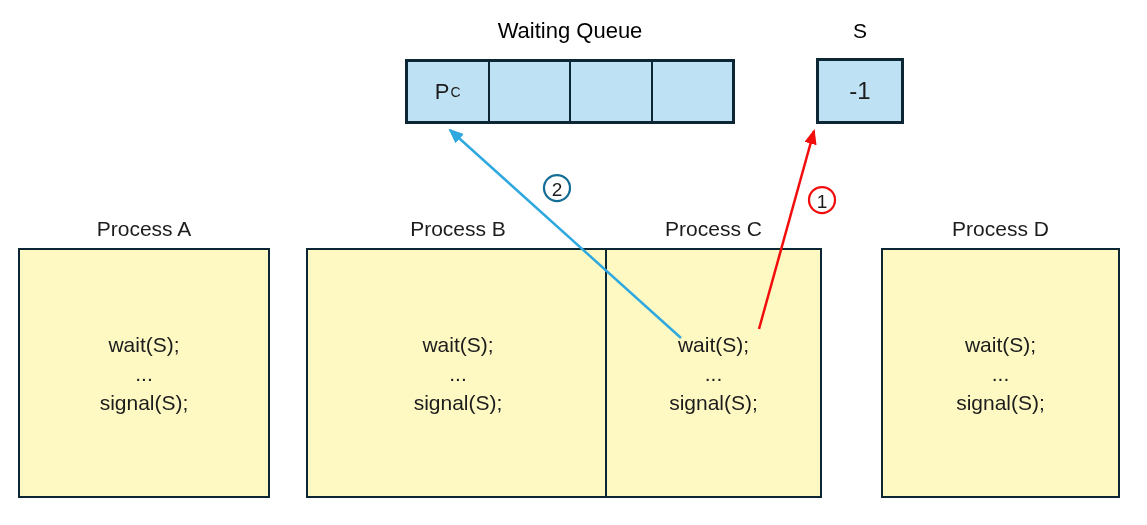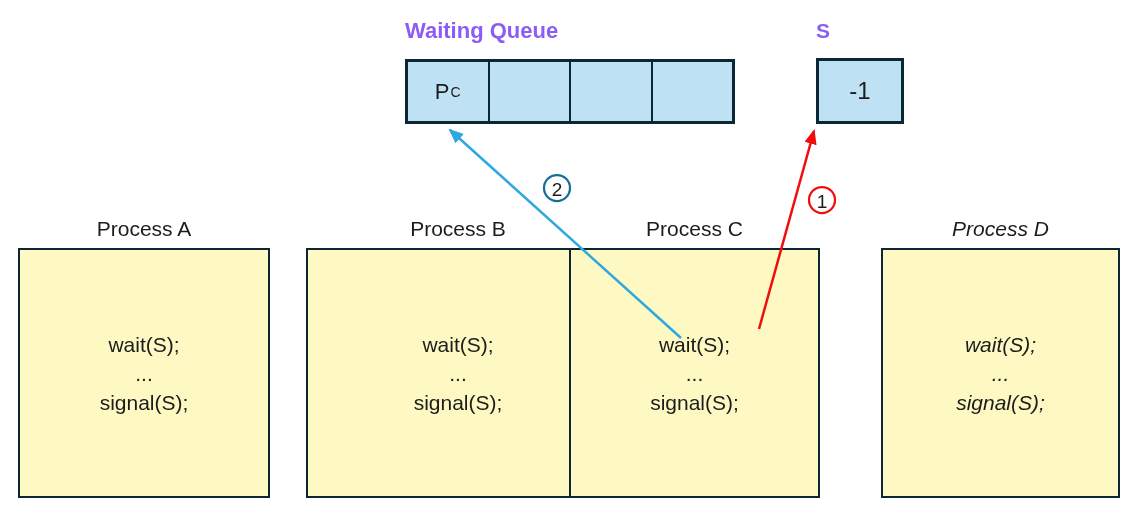--- a/index.html
+++ b/index.html
@@ -8,26 +8,25 @@
     position: relative;
     width: 1147px;
     height: 525px;
     background: #ffffff;
     font-family: "Liberation Sans", sans-serif;
     color: #1c1c1c;
     overflow: hidden;
   }
   .block-title {
     position: absolute;
-    text-align: left;
+    text-align: center;
     font-size: 22px;
     line-height: 30px;
-    color: #8b5cf6;
+    color: #000000;
     white-space: nowrap;
-    font-weight: bold;
   }
   
   .queue-title { left: 405px; top: 16px; width: 330px; }
   .queue {
     position: absolute;
     left: 405px; top: 59px;
     width: 330px; height: 65px;
     background: #bee1f3;
     border: 3px solid #0d2634;
     display: flex;
@@ -76,22 +75,22 @@
     justify-content: center;
   }
   .process .p-line {
     font-size: 21px;
     line-height: 29px;
     text-align: center;
     white-space: nowrap;
   }
   .proc-a { left: 18px;  width: 252px; }
   .proc-b { left: 306px; width: 304px; }
-  .proc-c { left: 569px; width: 251px; }
-  .proc-d { left: 881px; width: 239px; font-style: italic; }
+  .proc-c { left: 605px; width: 217px; }
+  .proc-d { left: 881px; width: 239px; }
   
   .overlay {
     position: absolute;
     left: 0; top: 0;
     width: 1147px; height: 525px;
     pointer-events: none;
   }
   .badge-num {
     font-family: "Liberation Sans", sans-serif;
     font-size: 19px;

